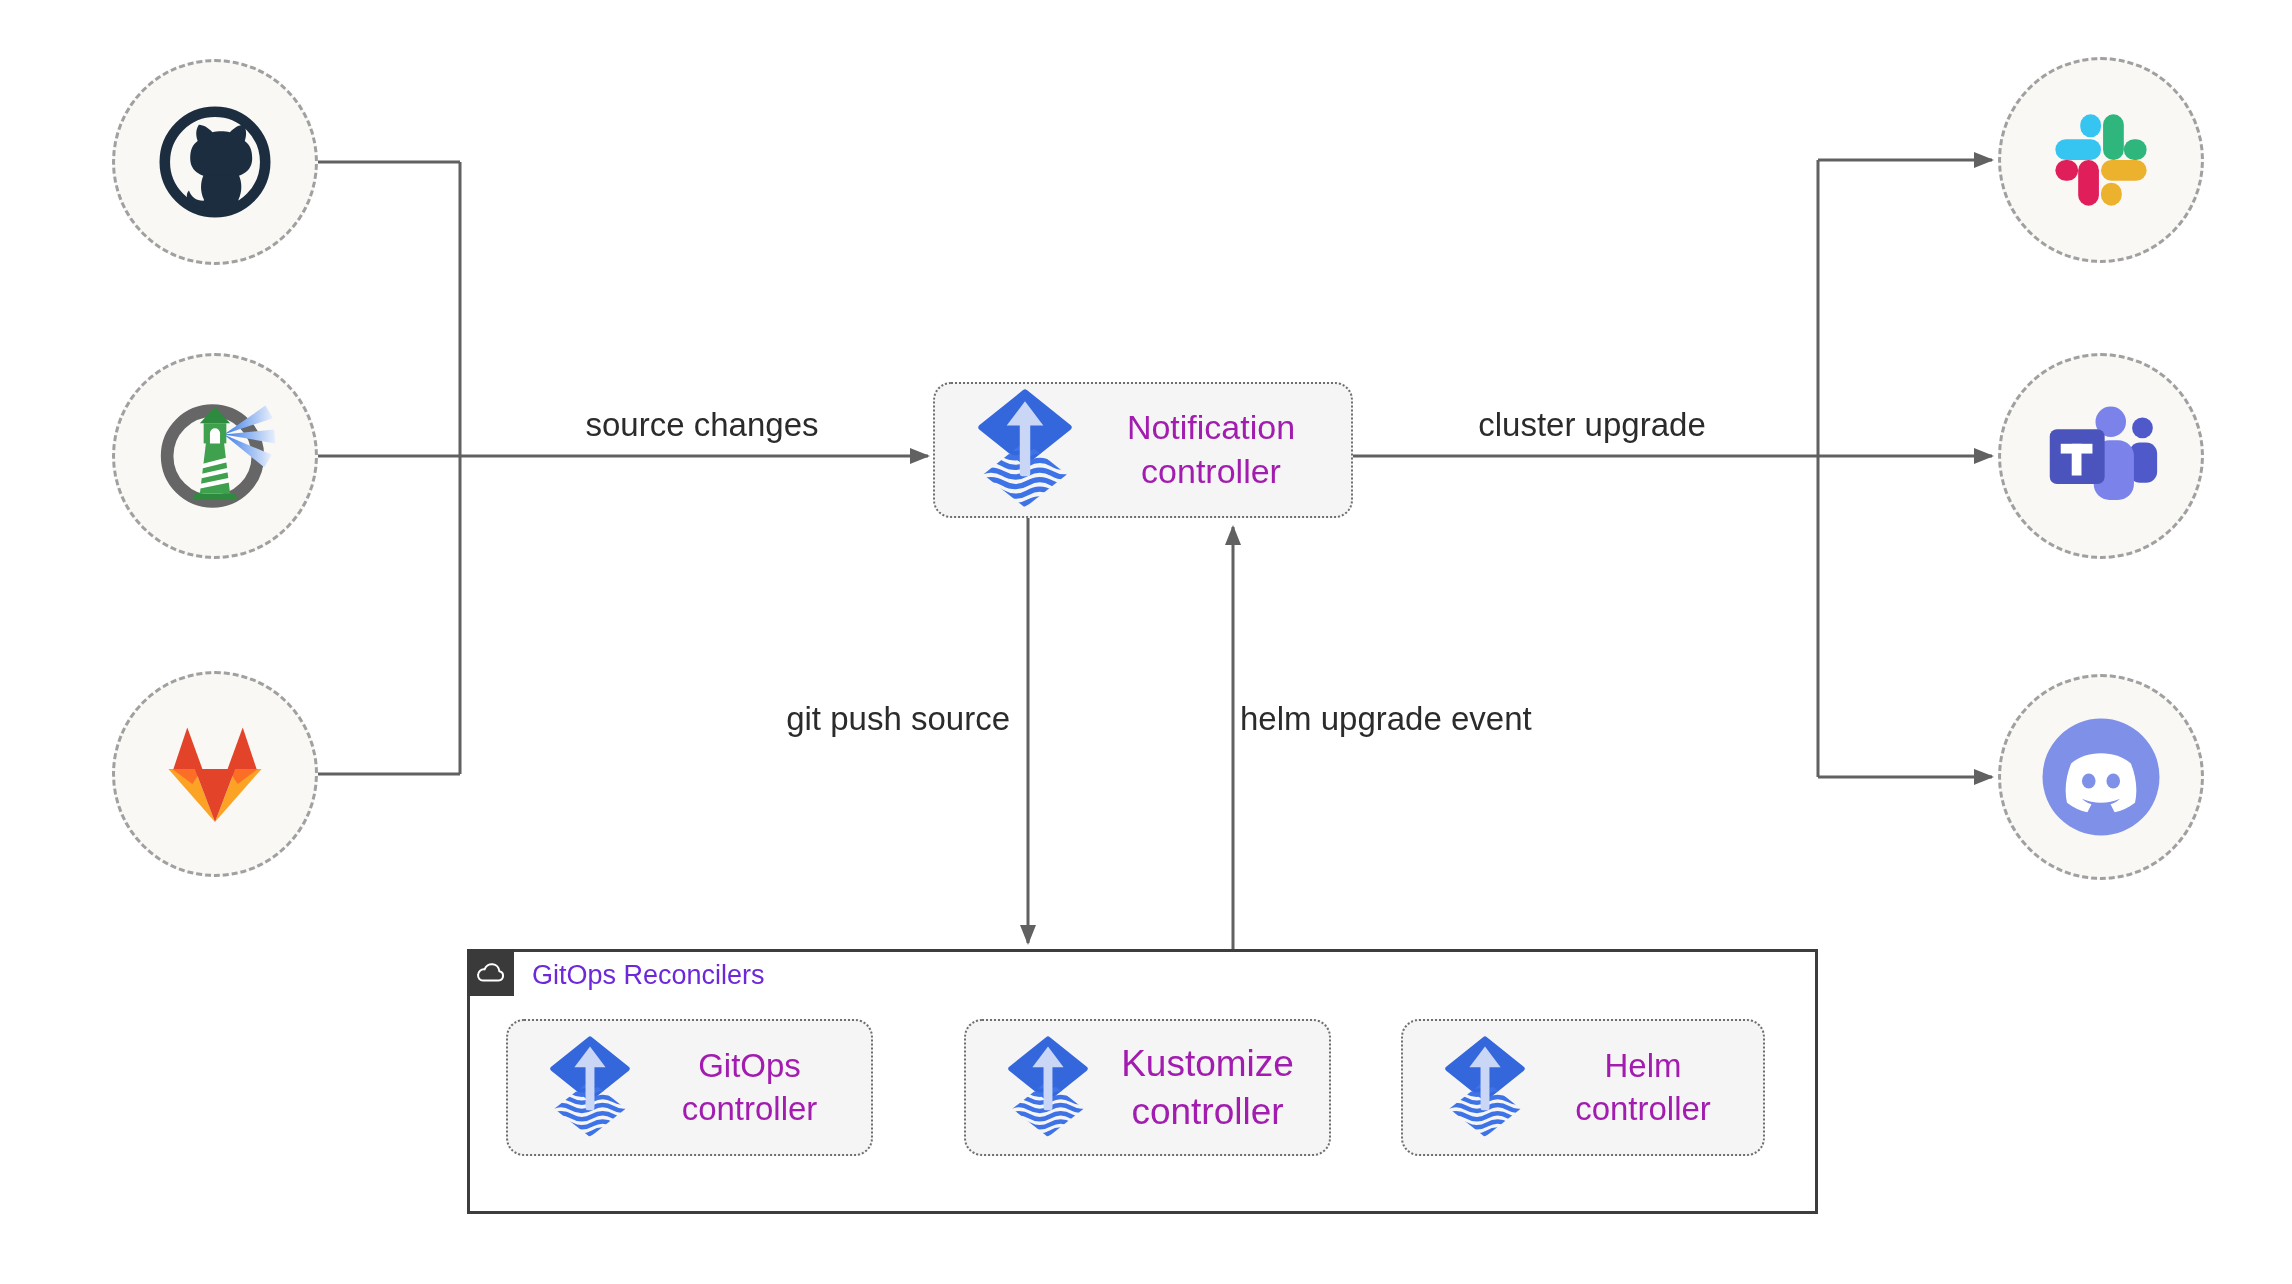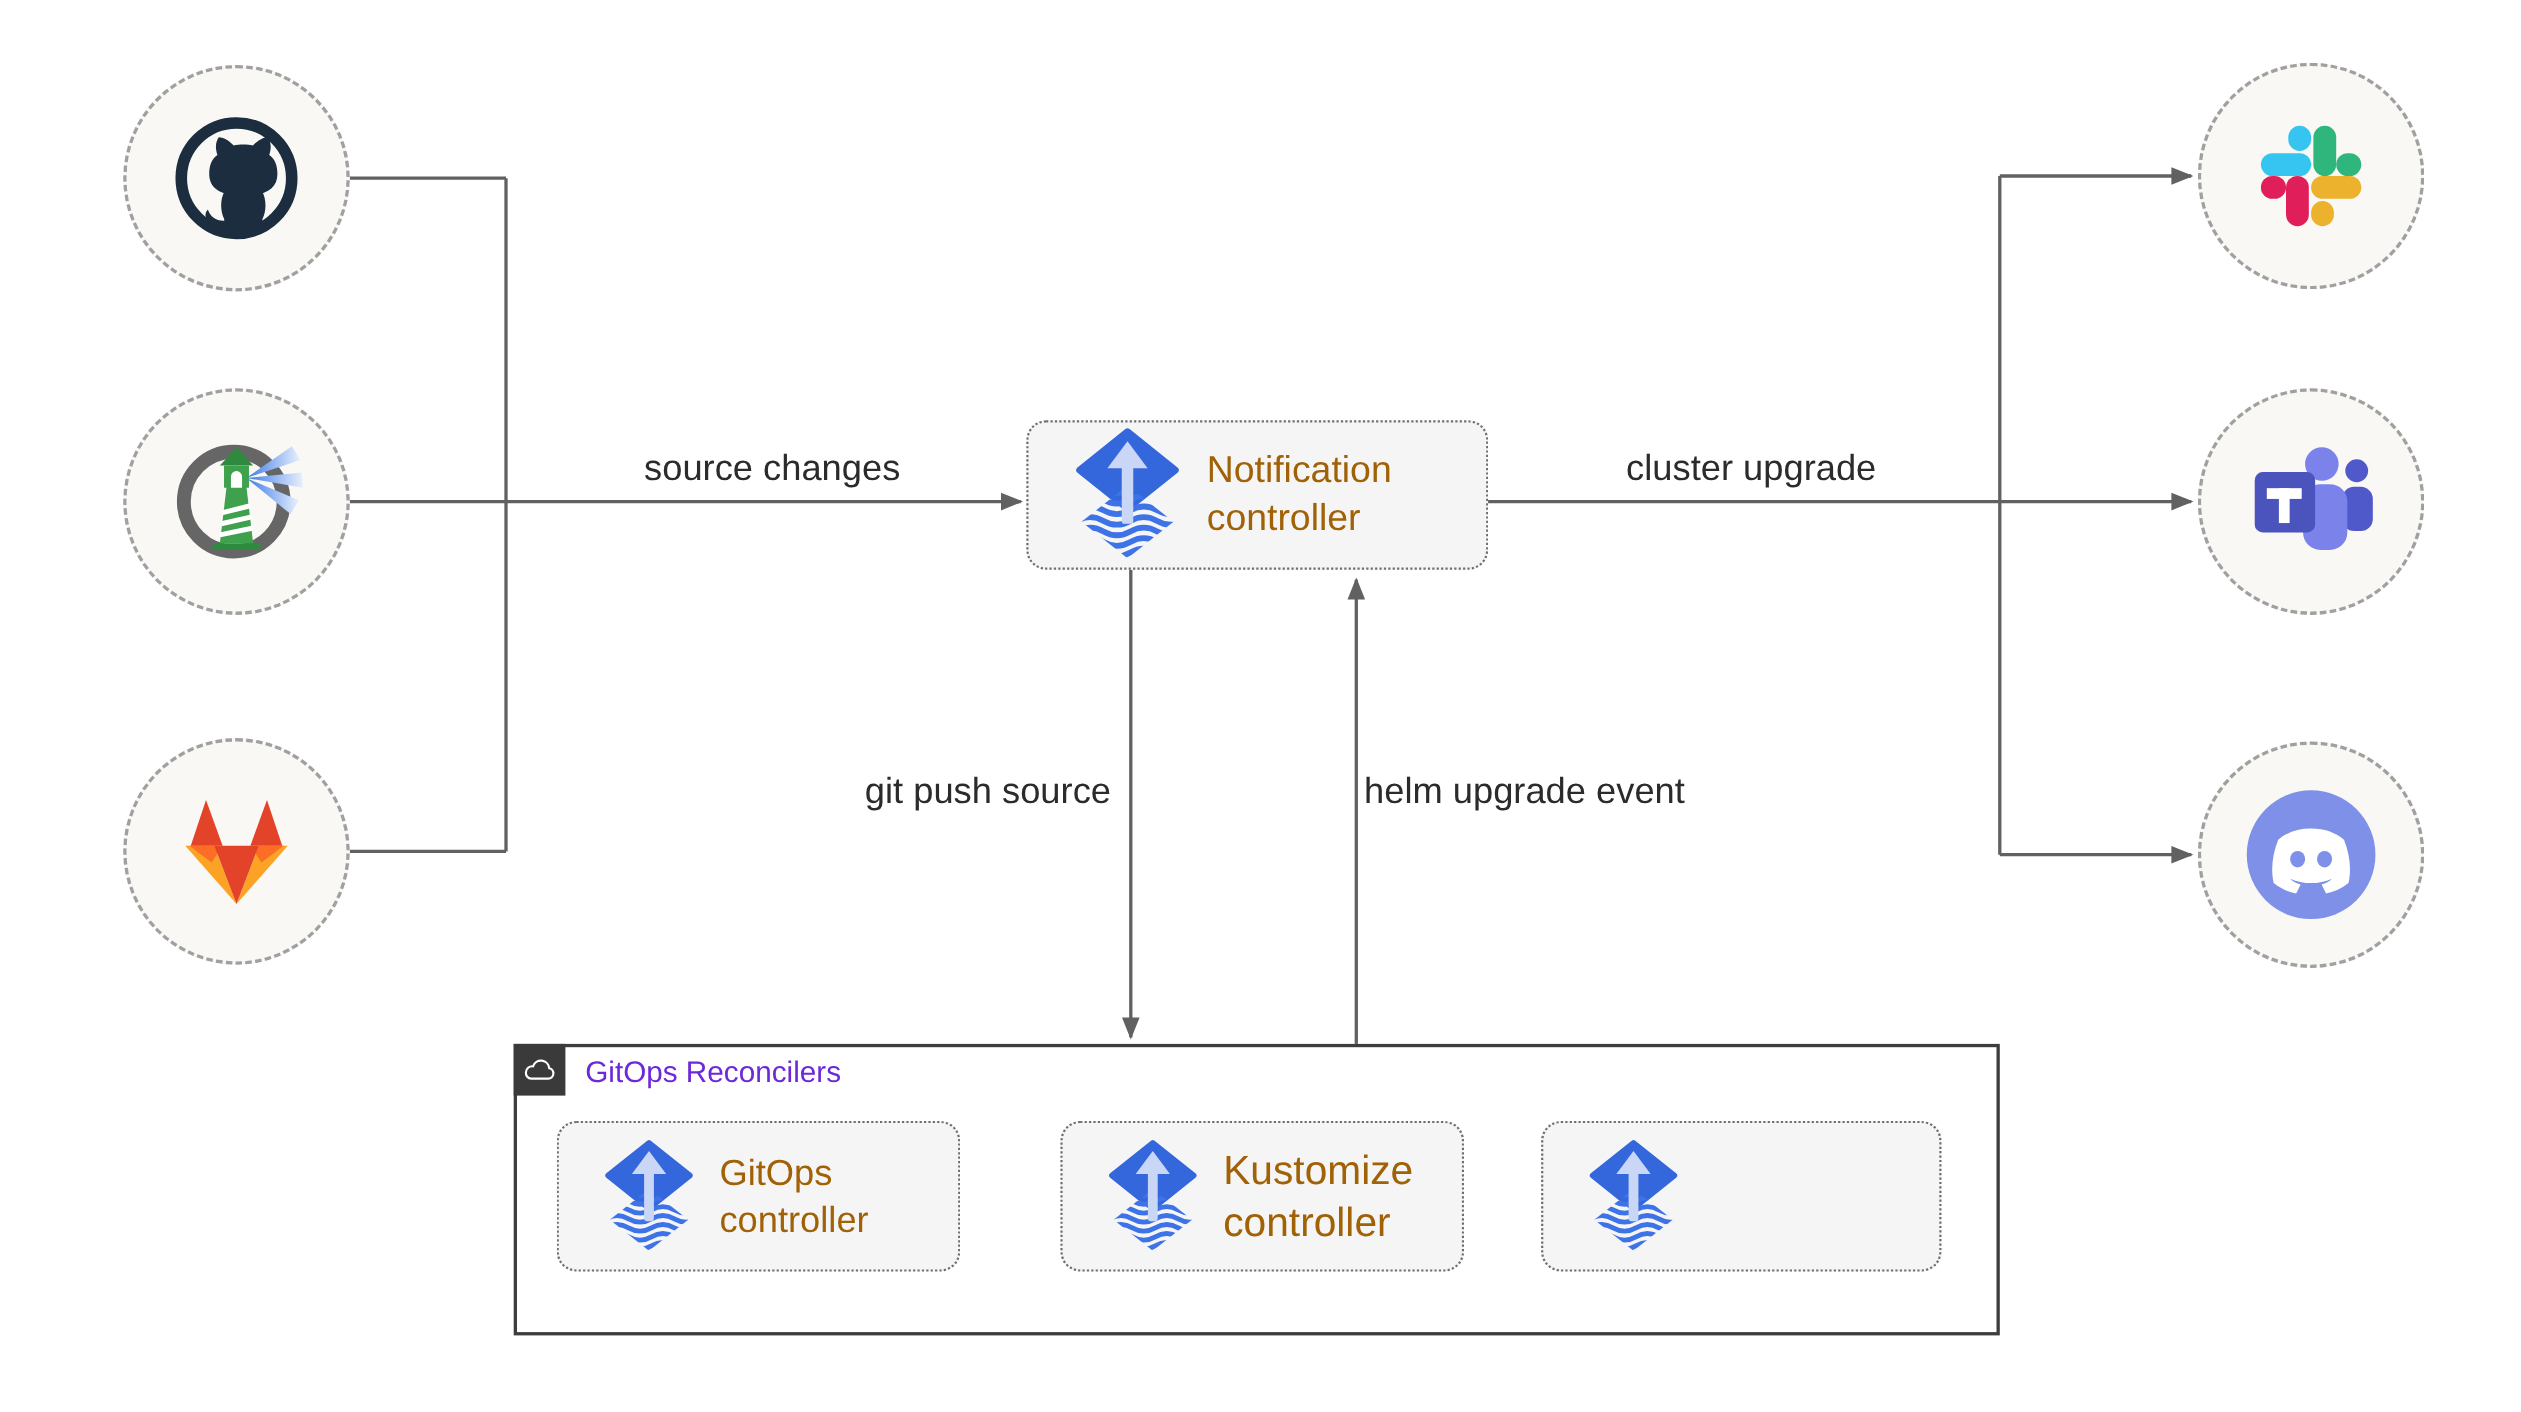--- a/index.html
+++ b/index.html
@@ -12,22 +12,22 @@
     position:absolute;width:206px;height:206px;border-radius:50%;
     background:#f9f8f5;border:3px dashed #a0a0a0;box-sizing:border-box;
     display:flex;align-items:center;justify-content:center;
   }
   .node{
     position:absolute;background:#f5f5f5;border:2px dotted #6e6e6e;border-radius:18px;
     box-sizing:border-box;display:flex;align-items:center;
   }
   .node .flux{flex:0 0 auto;margin-left:38px;}
   .node .node-label{
-    flex:1 1 auto;text-align:left;font-size:34px;line-height:1.28;
-    padding:0 26px 0 20px;color:#a16207;
+    flex:1 1 auto;text-align:center;font-size:34px;line-height:1.28;
+    padding:0 26px 0 20px;color:#a21caf;
   }
   .group-box{
     position:absolute;left:467px;top:949px;width:1351px;height:265px;
     border:3px solid #3d3d3d;box-sizing:border-box;background:#ffffff;
   }
   .group-header-icon{
     position:absolute;left:-3px;top:-3px;width:47px;height:47px;background:#3a3a3a;
     display:flex;align-items:center;justify-content:center;
   }
   .group-title{
@@ -240,16 +240,17 @@
             <path d="M2,75 q14,-8 28,0 t28,0 t28,0 t28,0"></path>
           <path d="M2,86 q14,-8 28,0 t28,0 t28,0 t28,0"></path>
             <path d="M2,97 q14,-8 28,0 t28,0 t28,0 t28,0"></path>
           <path d="M2,108 q14,-8 28,0 t28,0 t28,0 t28,0"></path>
             <path d="M2,119 q14,-8 28,0 t28,0 t28,0 t28,0"></path>
           <path d="M2,130 q14,-8 28,0 t28,0 t28,0 t28,0"></path>
         </g>
         <rect x="49" y="34" width="12" height="66" rx="3" fill="#C9D6F5"></rect>
         <polygon points="55,14 34,42 76,42" fill="#C9D6F5"></polygon>
       </svg>
+      <div class="node-label" style="font-size:33px;">Helm controller</div>
     </div>
   </div>
 
 </div>
 
 </body></html>

